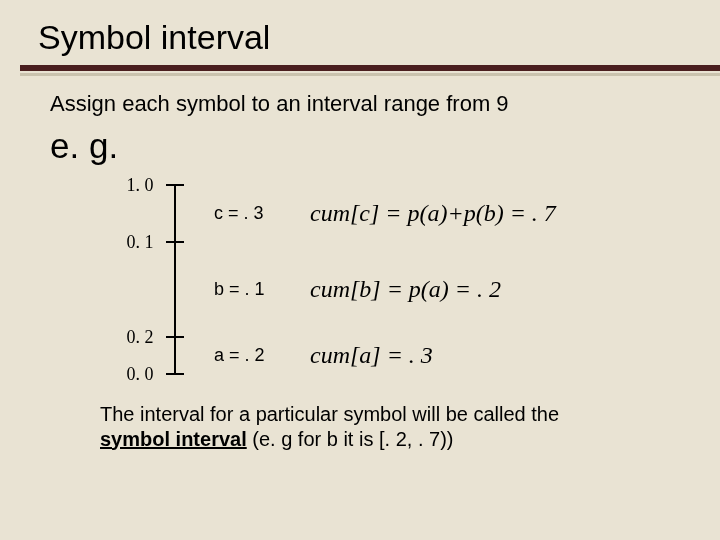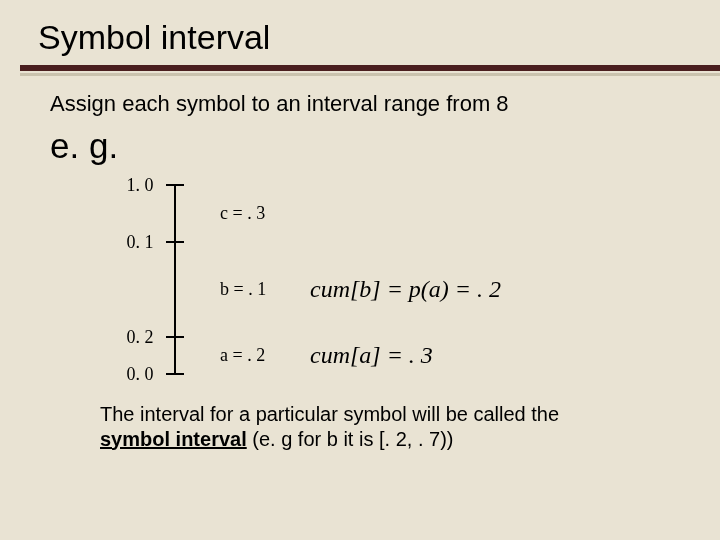--- a/index.html
+++ b/index.html
@@ -77,23 +77,23 @@
     position: absolute;
     left: 0;
     width: 40px;
     text-align: center;
     font-size: 18px;
     font-family: Georgia, "Times New Roman", serif;
     transform: translateY(-50%);
   }
   .seg-label {
     position: absolute;
-    left: 100px;
+    left: 94px;
     font-size: 18px;
-    font-family: Liberation Serif, serif;
+    font-family: Liberation Sans, sans-serif;
     transform: translateY(-50%);
     white-space: nowrap;
   }
   .cum {
     position: absolute;
     left: 190px;
     font-size: 24px;
     font-family: Georgia, "Times New Roman", serif;
     font-style: italic;
     transform: translateY(-50%);
@@ -115,21 +115,21 @@
 <body>
 
 <div class="slide">
 
   <div class="title">Symbol interval</div>
   <div class="rule-dark"></div>
   <div class="rule-light"></div>
 
   <div class="body">
     <div class="lead">
-      <span>Assign each symbol to an interval range from 8</span>
+      <span>Assign each symbol to an interval range from 9</span>
     </div>
     <div class="eg">e. g.</div>
 
     <div class="diagram">
       <div class="axis"></div>
 
       <div class="tick" style="top:8px"></div>
       <div class="tick-label" style="top:9px">1. 0</div>
 
       <div class="tick" style="top:65px"></div>
@@ -138,20 +138,21 @@
       <div class="tick" style="top:160px"></div>
       <div class="tick-label" style="top:161px">0. 2</div>
 
       <div class="tick" style="top:197px"></div>
       <div class="tick-label" style="top:198px">0. 0</div>
 
       <div class="seg-label" style="top:37px">c = . 3</div>
       <div class="seg-label" style="top:113px">b = . 1</div>
       <div class="seg-label" style="top:179px">a = . 2</div>
 
+      <div class="cum" style="top:37px">cum[c] = p(a)+p(b) = . 7</div>
       <div class="cum" style="top:113px">cum[b] = p(a) = . 2</div>
       <div class="cum" style="top:179px">cum[a] = . 3</div>
     </div>
 
     <div class="footnote">
       <span>The interval for a particular symbol will be called the </span><span class="term">symbol interval</span><span> (e. g for b it is [. 2, . 7))</span>
     </div>
   </div>
 </div>
 

